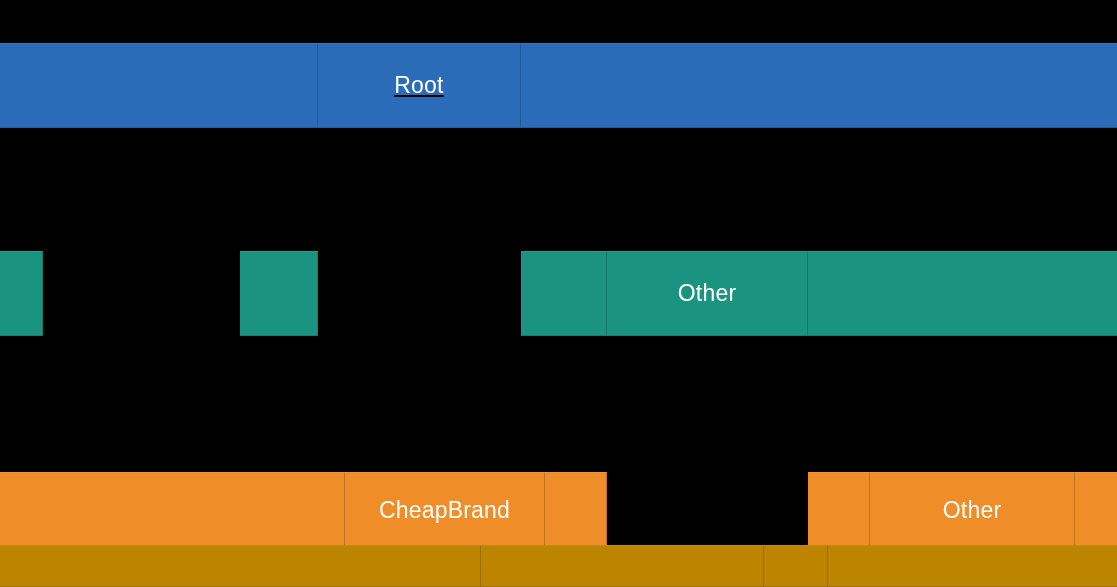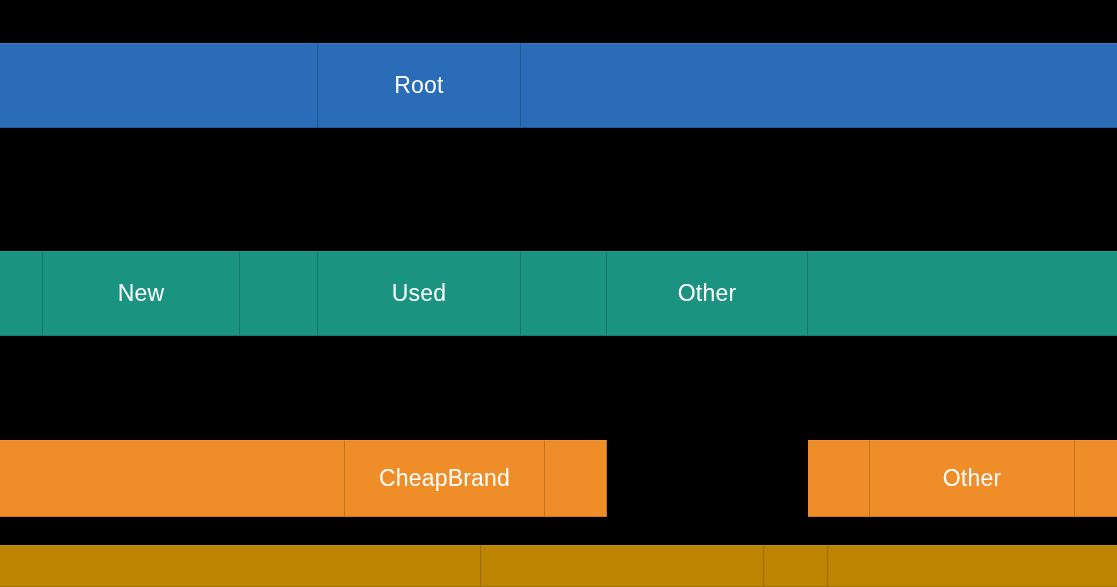--- a/index.html
+++ b/index.html
@@ -53,41 +53,35 @@
   .seam-r { border-right: 1px solid rgba(0,0,0,0.18); }
   .seam-t { border-top: 1px solid rgba(255,255,255,0.07); }
   .seam-b { border-bottom: 1px solid rgba(0,0,0,0.14); }
 </style>
 </head>
 <body>
 
 <div id="stage" style="width: 1117px; height: 587px; background: rgb(0, 0, 0);">
     <div class="layer" style="top: 43px; height: 85px;">
       <div class="node d0 seam-r seam-t seam-b" style="left: 0px; width: 318px; background: rgb(42, 108, 184);"></div>
-      <div class="node d0 seam-r seam-t seam-b" style="left: 318px; width: 203px; background: rgb(42, 108, 184);">
+      <div class="node d0 seam-r seam-t seam-b" style="left: 318px; width: 203px; background: rgb(42, 108, 184); text-decoration: underline;">
         <span class="node-label" style="color: rgb(255, 255, 255);">Root</span>
       </div>
       <div class="node d0 seam-t seam-b" style="left: 521px; width: 596px; background: rgb(42, 108, 184);"></div>
     </div>
     <div class="layer" style="top: 251px; height: 85px;">
       <div class="node d1 seam-r seam-t seam-b" style="left: 0px; width: 43px; background: rgb(26, 148, 128);"></div>
-      <div class="node d1 seam-r seam-t seam-b" style="left: 43px; width: 197px; background: rgb(26, 148, 128);">
-        <span class="node-label" style="color: rgb(255, 255, 255);">New</span>
-      </div>
       <div class="node d1 seam-r seam-t seam-b" style="left: 240px; width: 78px; background: rgb(26, 148, 128);"></div>
-      <div class="node d1 seam-r seam-t seam-b" style="left: 318px; width: 203px; background: rgb(26, 148, 128);">
-        <span class="node-label" style="color: rgb(255, 255, 255);">Used</span>
-      </div>
       <div class="node d1 seam-r seam-t seam-b" style="left: 521px; width: 86px; background: rgb(26, 148, 128);"></div>
       <div class="node d1 seam-r seam-t seam-b" style="left: 607px; width: 201px; background: rgb(26, 148, 128);">
         <span class="node-label" style="color: rgb(255, 255, 255);">Other</span>
       </div>
       <div class="node d1 seam-t seam-b" style="left: 808px; width: 309px; background: rgb(26, 148, 128);"></div>
     </div>
-    <div class="layer" style="top: 440px; height: 77px;">
+    <div class="layer" style="top: 472px; height: 77px;">
       <div class="node d2 seam-r seam-t seam-b" style="left: 0px; width: 345px; background: rgb(239, 141, 40);"></div>
       <div class="node d2 seam-r seam-t seam-b" style="left: 345px; width: 200px; background: rgb(239, 141, 40);">
         <span class="node-label" style="color: rgb(255, 255, 255);">CheapBrand</span>
       </div>
       <div class="node d2 seam-r seam-t seam-b" style="left: 545px; width: 62px; background: rgb(239, 141, 40);"></div>
       <div class="node d2 seam-r seam-t seam-b" style="left: 808px; width: 62px; background: rgb(239, 141, 40);"></div>
       <div class="node d2 seam-r seam-t seam-b" style="left: 870px; width: 205px; background: rgb(239, 141, 40);">
         <span class="node-label" style="color: rgb(255, 255, 255);">Other</span>
       </div>
       <div class="node d2 seam-t seam-b" style="left: 1075px; width: 42px; background: rgb(239, 141, 40);"></div>

